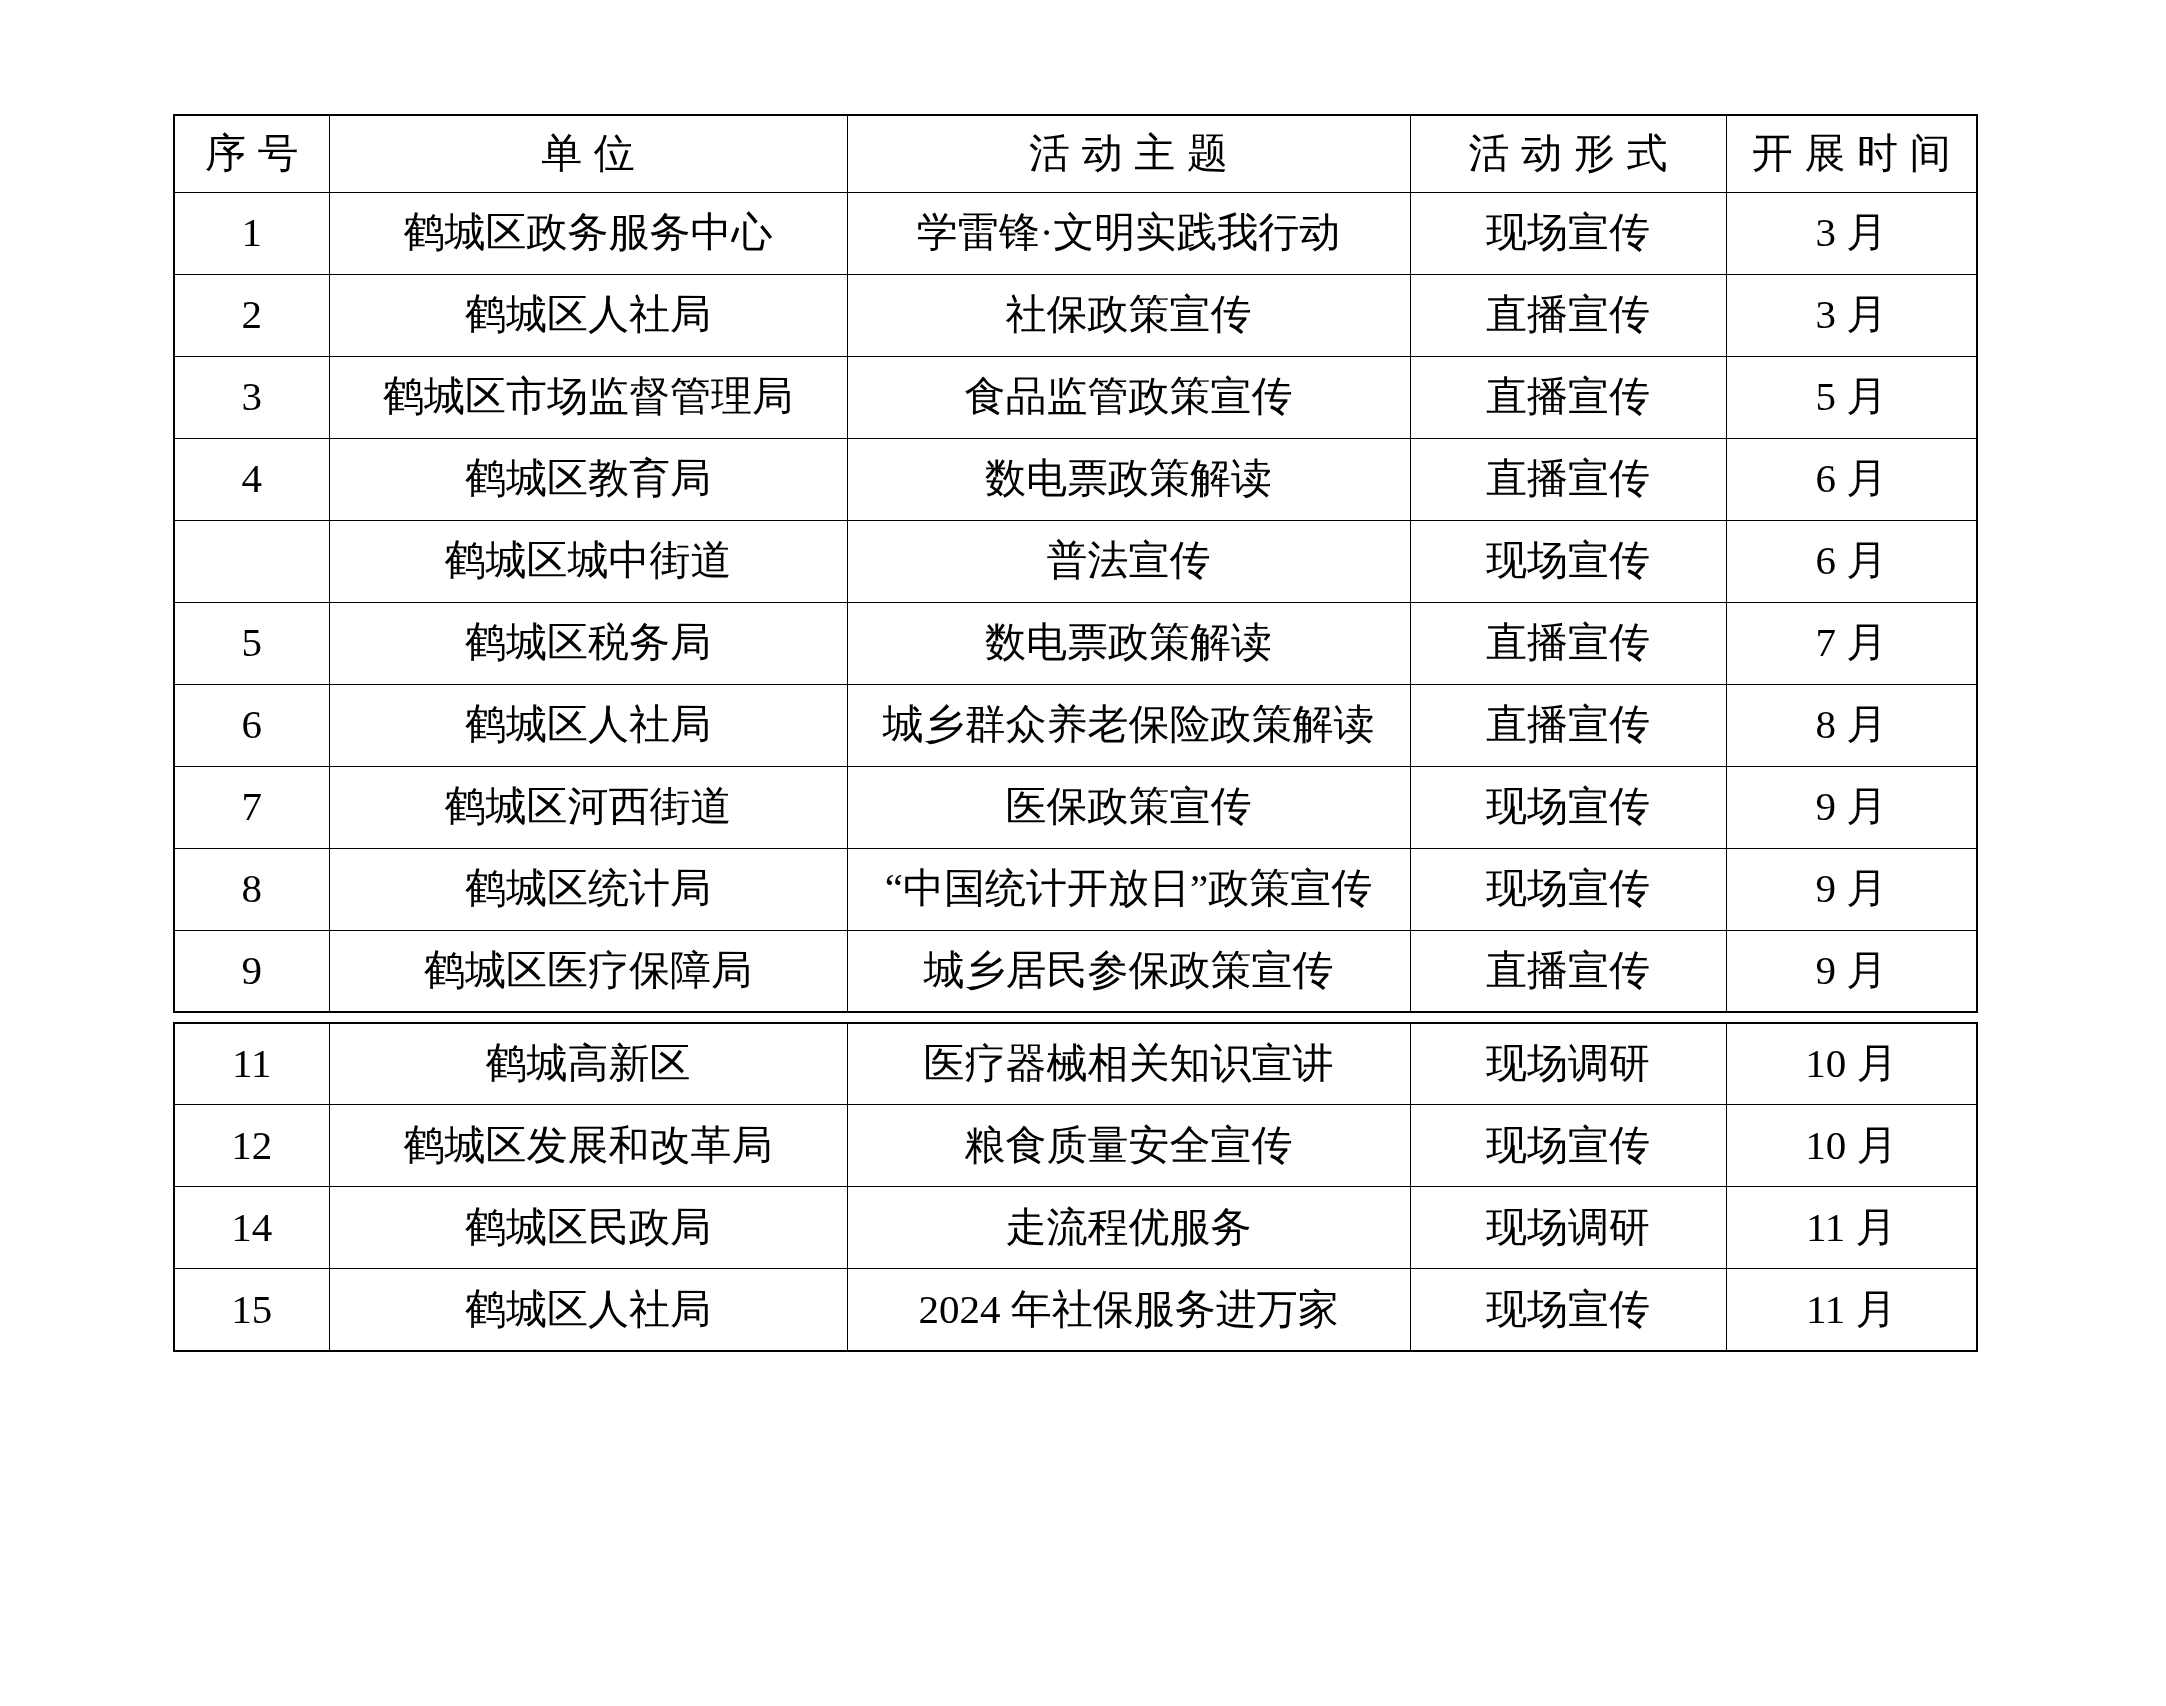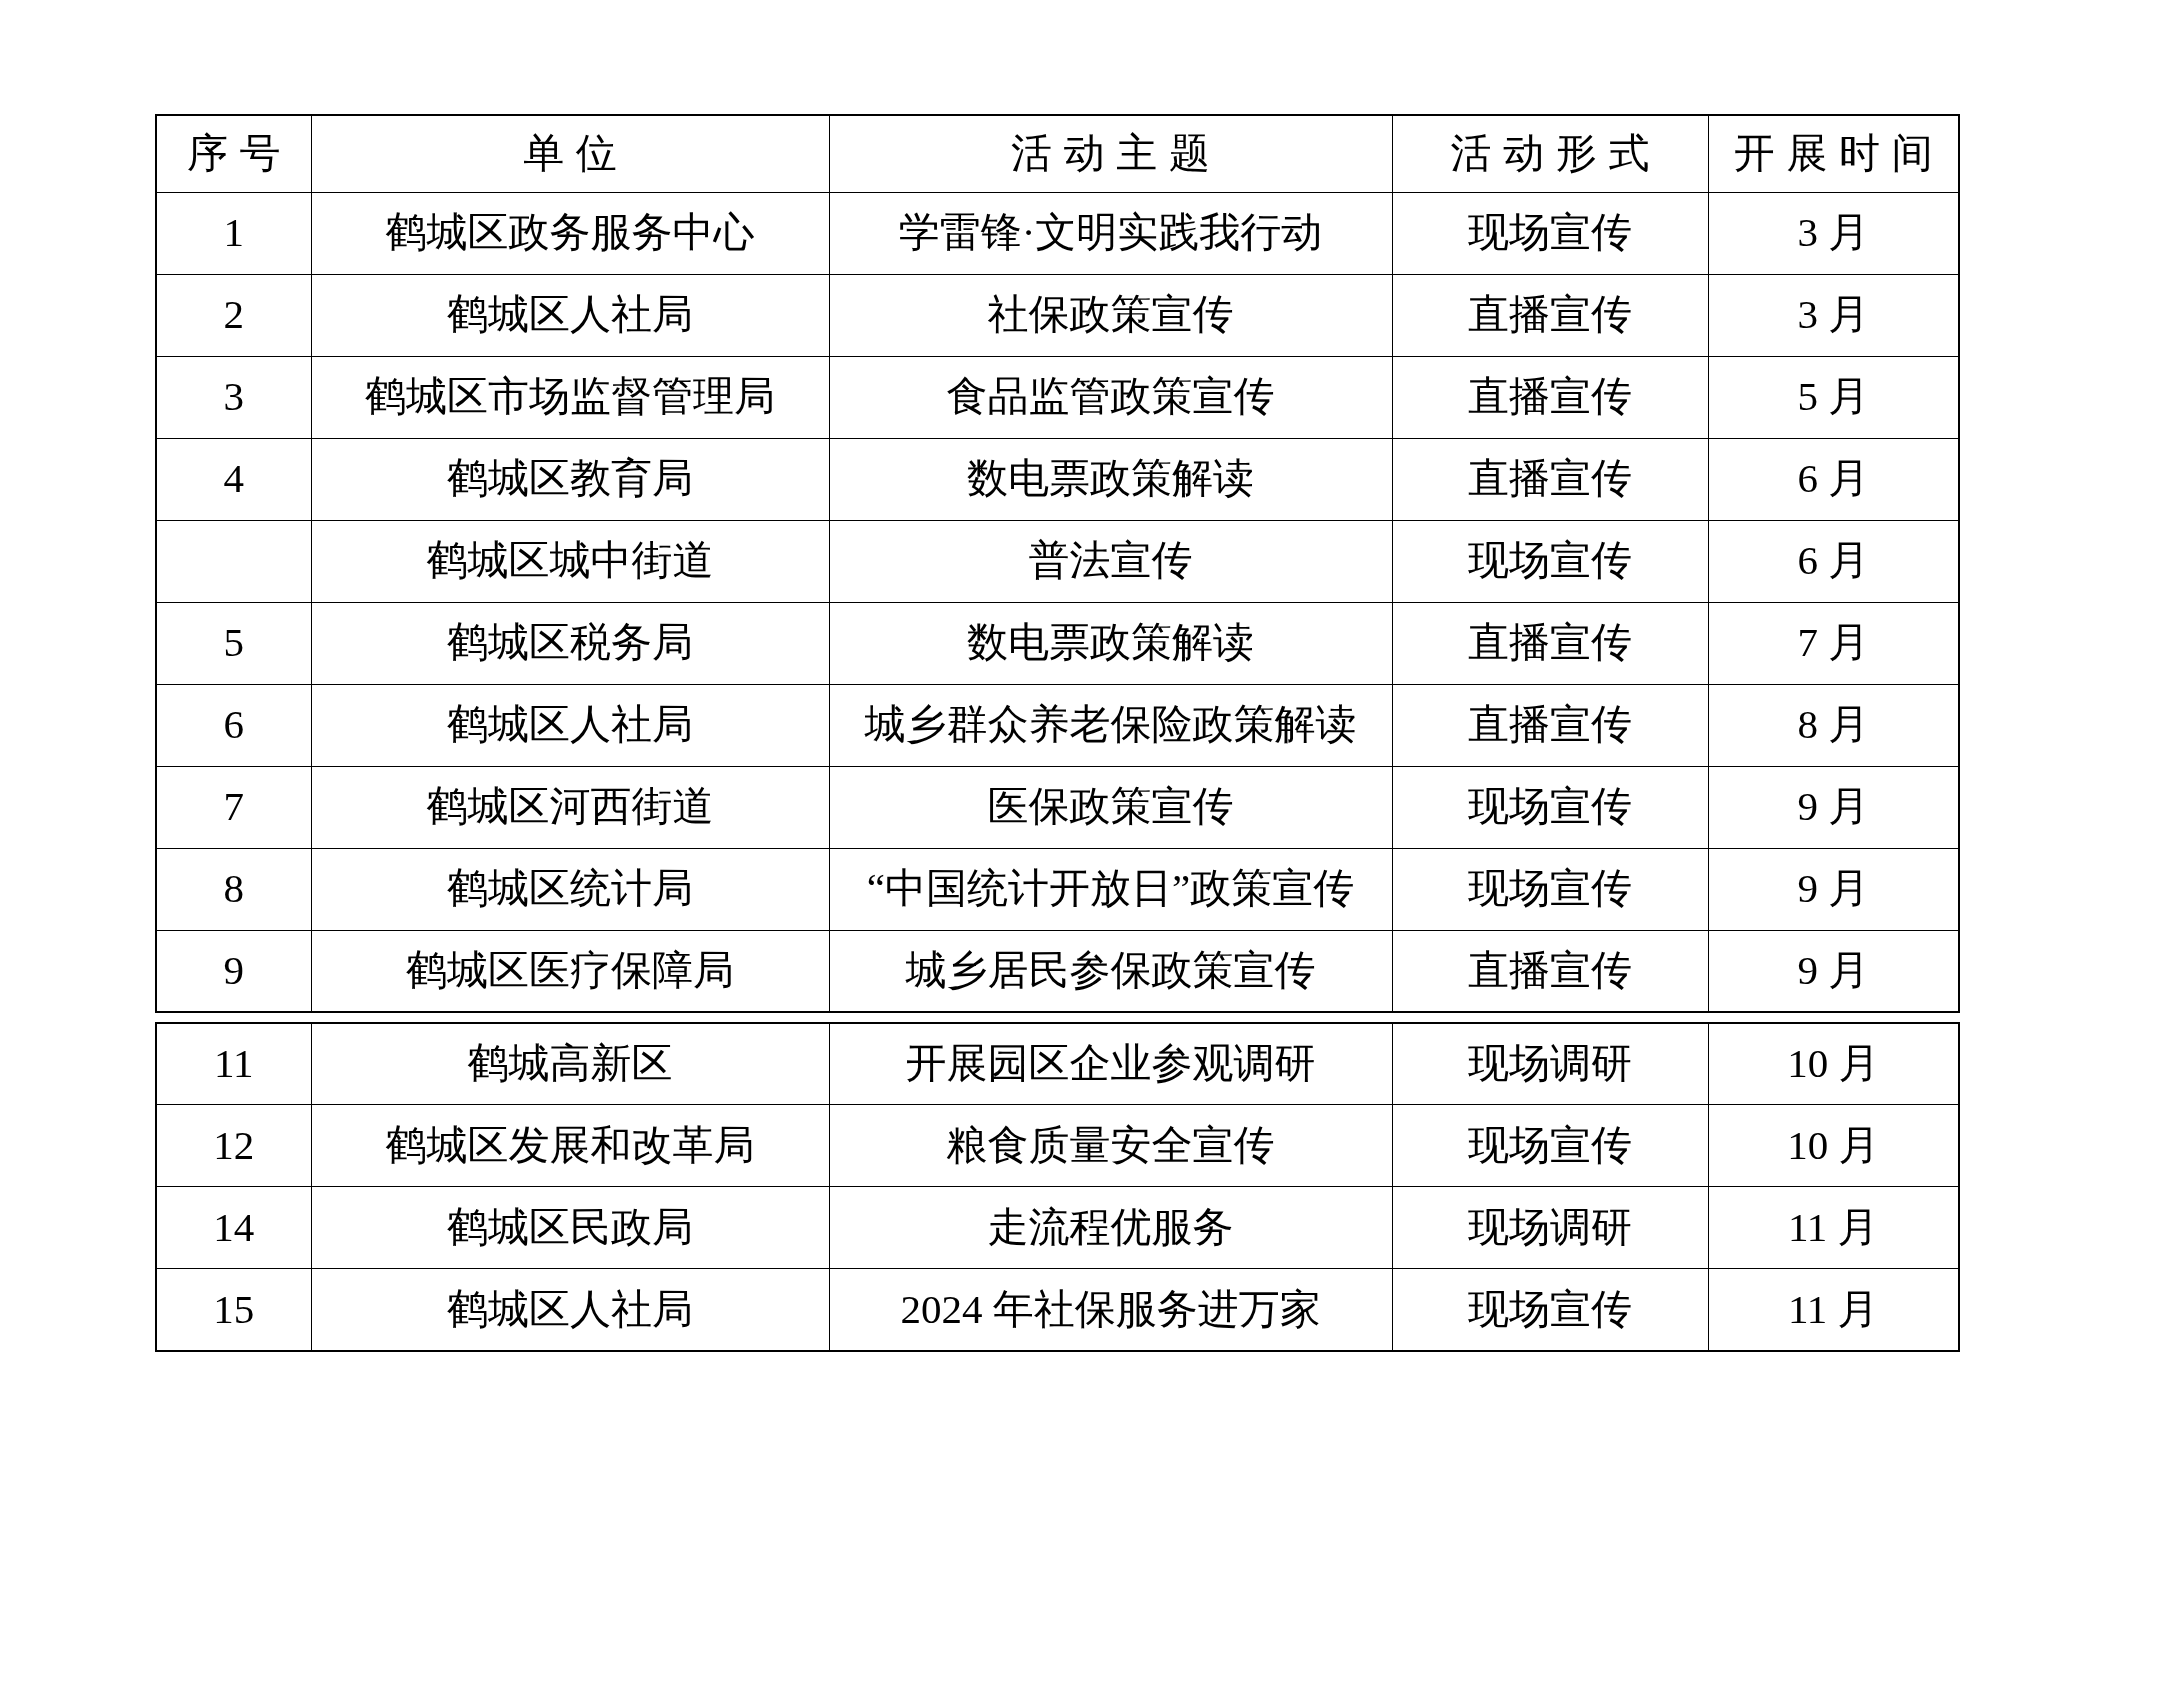--- a/index.html
+++ b/index.html
@@ -10,21 +10,21 @@
   body {
     position: relative;
     width: 2167px;
     height: 1706px;
     overflow: hidden;
     font-family: "Liberation Serif", "DejaVu Serif", serif;
     color: #000000;
   }
   .doc {
     position: absolute;
-    left: 155px;
+    left: 173px;
     top: 114px;
     width: 1640px;
   }
   table.tbl {
     border-collapse: collapse;
     table-layout: fixed;
     width: 1804px;
     border: 2.9px solid #000000;
   }
   table.tbl th,
@@ -157,21 +157,21 @@
       <col class="col-no">
         <col class="col-unit">
         <col class="col-theme">
         <col class="col-form">
         <col class="col-time">
     </colgroup>
     <tbody>
         <tr>
     <td>11</td>
     <td>鹤城高新区</td>
-    <td>开展园区企业参观调研</td>
+    <td>医疗器械相关知识宣讲</td>
     <td>现场调研</td>
     <td>10 月</td>
   </tr>
         <tr>
     <td>12</td>
     <td>鹤城区发展和改革局</td>
     <td>粮食质量安全宣传</td>
     <td>现场宣传</td>
     <td>10 月</td>
   </tr>

